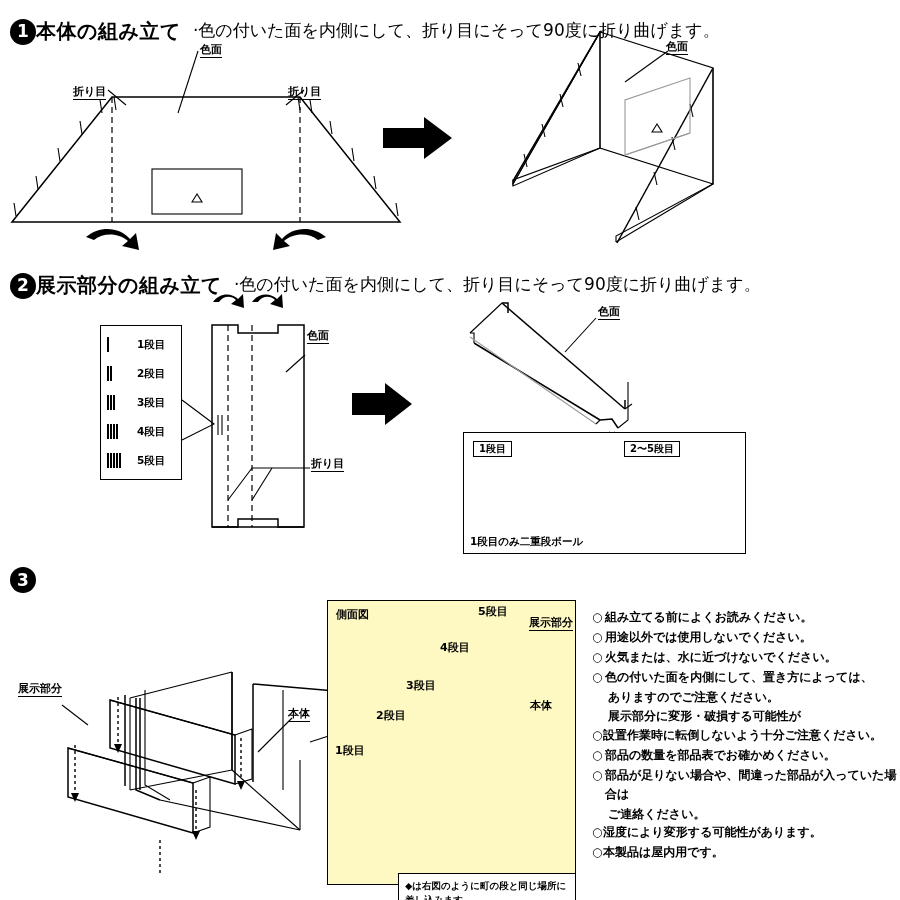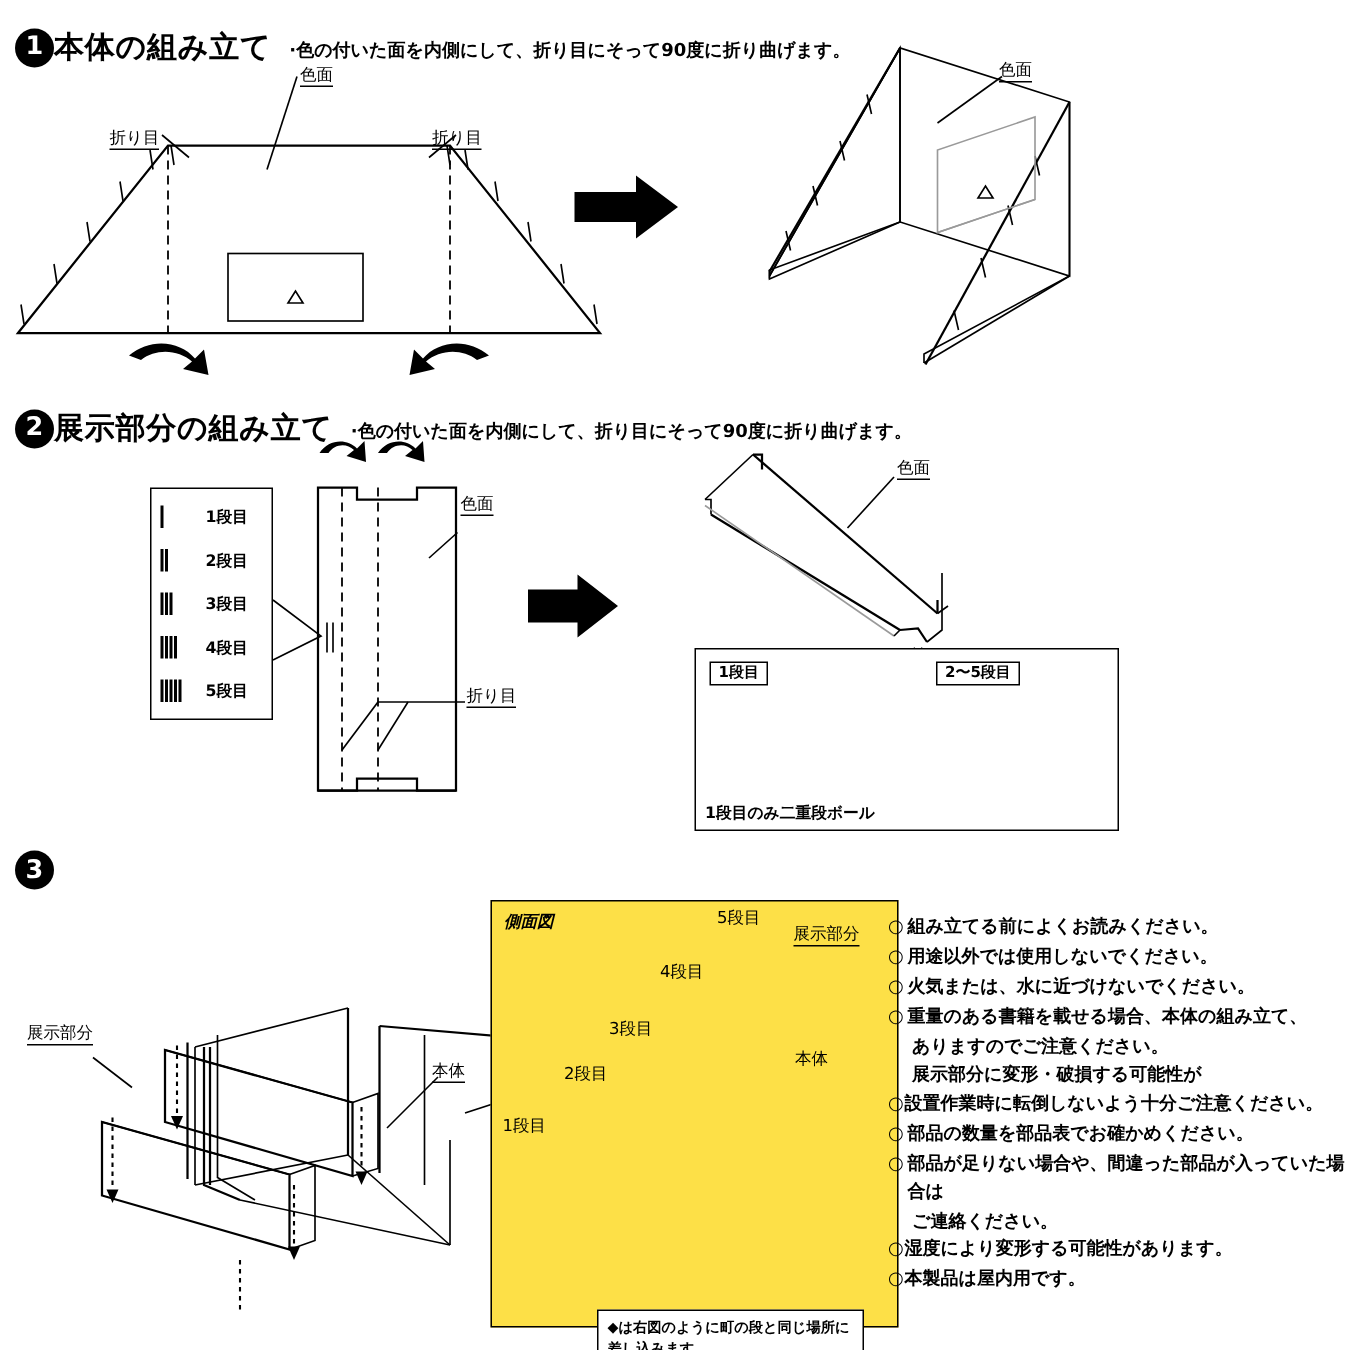--- a/index.html
+++ b/index.html
@@ -42,43 +42,43 @@
     line-height: 1;
   }
   .step-title {
     font-size: 20px;
     font-weight: bold;
     margin-left: 0;
     letter-spacing: 0.5px;
     white-space: nowrap;
   }
   .step-note {
-    font-size: 12px;
-    font-weight: bold;
+    font-size: 17px;
+    font-weight: normal;
     margin-left: 12px;
     white-space: nowrap;
     align-self: flex-end;
     padding-bottom: 3px;
   }
 
   
   .stage {
     position: absolute;
     left: 0;
     top: 0;
     width: 900px;
     height: 900px;
     pointer-events: none;
   }
 
   
   .lbl {
     position: absolute;
     font-size: 11px;
-    font-weight: normal;
+    font-weight: bold;
     white-space: nowrap;
     border-bottom: 1.2px solid #000;
     padding-bottom: 1px;
     line-height: 1.1;
   }
   .lbl.plain { border-bottom: none; }
 
   
   .tier-legend {
     position: absolute;
@@ -143,26 +143,25 @@
     font-size: 10.5px;
     font-weight: bold;
     white-space: nowrap;
   }
 
   
   .sideview-box {
     position: absolute;
     left: 327px;
     top: 600px;
-    width: 272px;
+    width: 249px;
     height: 285px;
     border: 1.6px solid #000;
-    background: #fde047;
+    background: #fef9c3;
     box-sizing: border-box;
-    font-style: italic;
   }
   .sideview-title {
     position: absolute;
     left: 8px;
     top: 6px;
     font-size: 11px;
     font-weight: bold;
   }
   .insert-note {
     position: absolute;
@@ -562,21 +561,21 @@
       <span class="notice-text">用途以外では使用しないでください。</span>
     </div>
 
     <div class="notice-item">
       <span class="notice-bullet">○</span>
       <span class="notice-text">火気または、水に近づけないでください。</span>
     </div>
 
     <div class="notice-item">
       <span class="notice-bullet">○</span>
-      <span class="notice-text">重量のある書籍を載せる場合、本体の組み立て、</span>
+      <span class="notice-text">色の付いた面を内側にして、置き方によっては、</span>
     </div>
     <div class="notice-cont">ありますのでご注意ください。</div>
     <div class="notice-cont">展示部分に変形・破損する可能性が</div>
 
     <div class="notice-item tight">
       <span class="notice-bullet">○</span>
       <span class="notice-text">設置作業時に転倒しないよう十分ご注意ください。</span>
     </div>
 
     <div class="notice-item">

